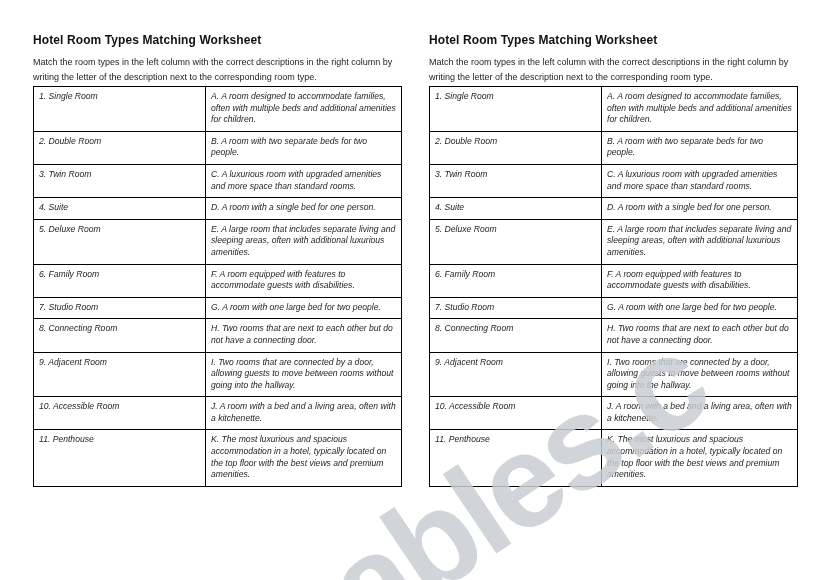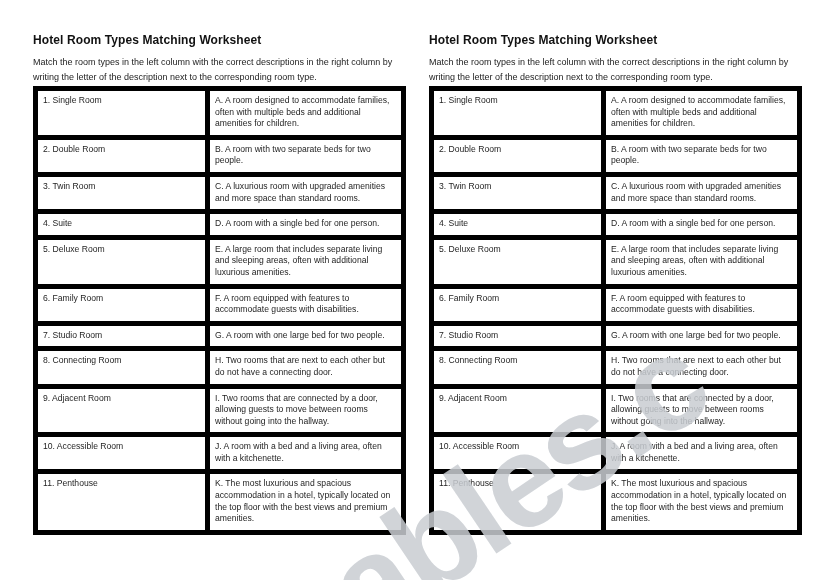--- a/index.html
+++ b/index.html
@@ -74,26 +74,27 @@
   .match-table {
     position: absolute;
     left: 11px;
     top: 86px;
     width: 368px;
     border-collapse: collapse;
     table-layout: fixed;
     background: transparent;
   }
   .match-table td {
-    border: 5px solid #000000;
+    border: 1px solid #000000;
     vertical-align: top;
     padding: 4px 5px 5px 5px;
     font-size: 8.6px;
     line-height: 11.6px;
     color: #1e1e1e;
+    font-style: italic;
   }
   .col-term { width: 172px; }
   .col-desc { width: 196px; }
 </style>
 </head>
 <body>
 
 <div class="page-panel" id="page-panel-left">
 
   <div class="sheet-title">Hotel Room Types Matching Worksheet</div>

